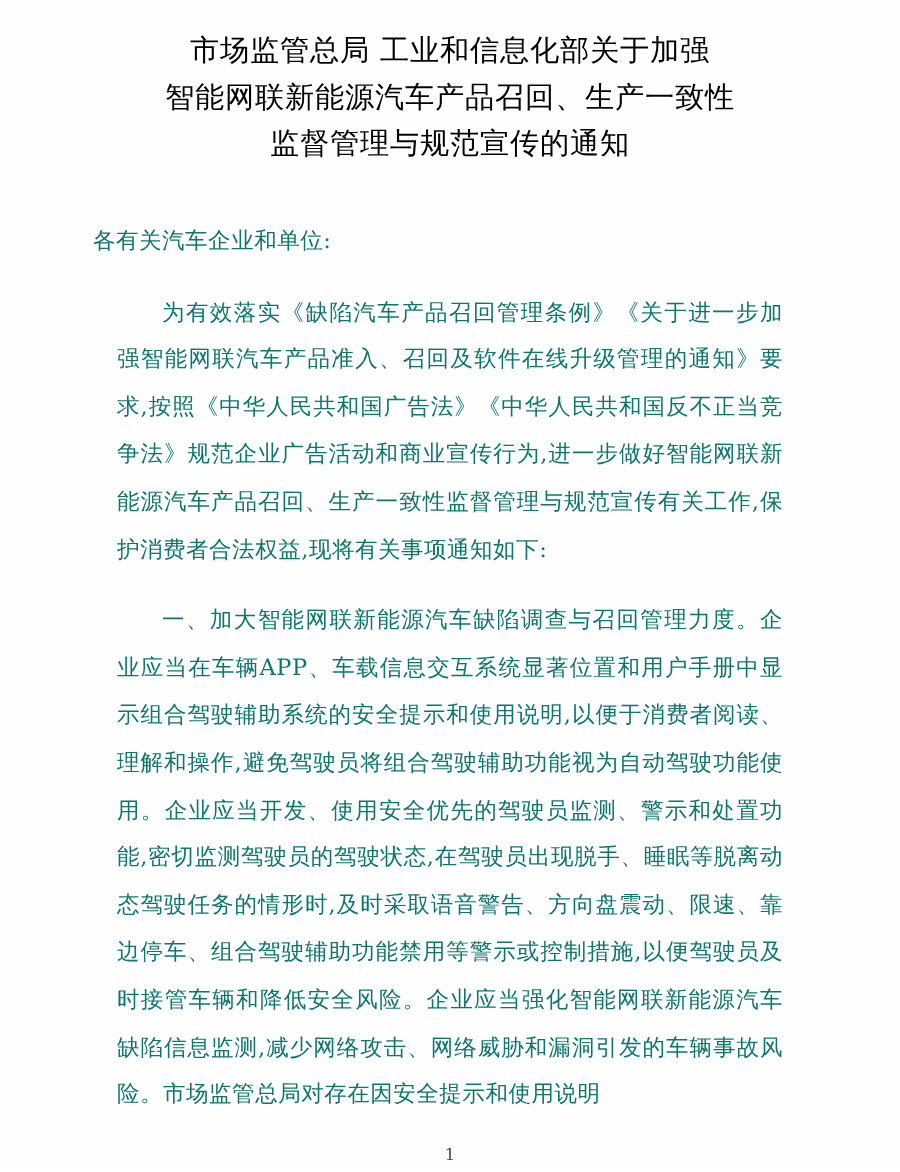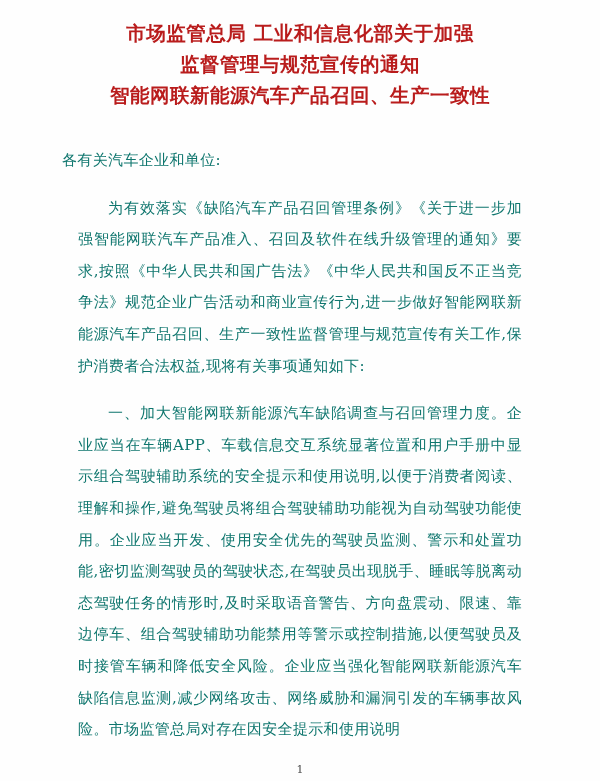--- a/index.html
+++ b/index.html
@@ -19,25 +19,25 @@
     width: 600px;
     height: 781px;
     box-sizing: border-box;
     padding: 18px 62px 0 62px;
     background: #fefefe;
   }
   .doc-title {
     margin: 0;
     padding: 0;
     text-align: center;
-    font-weight: bold;
+    font-weight: normal;
     font-size: 19.5px;
     line-height: 31px;
     letter-spacing: 0.5px;
-    color: #b91c1c;
+    color: #000000;
   }
   .doc-title .tline {
     display: block;
     white-space: nowrap;
   }
   .title-gap {
     height: 34px;
   }
   .body-block {
     font-size: 15px;
@@ -69,22 +69,22 @@
     font-family: "DejaVu Serif", "Liberation Serif", serif;
   }
 </style>
 </head>
 <body>
 
 <div class="page">
 
   <h1 class="doc-title">
     <span class="tline">市场监管总局  工业和信息化部关于加强</span>
+    <span class="tline">智能网联新能源汽车产品召回、生产一致性</span>
     <span class="tline">监督管理与规范宣传的通知</span>
-    <span class="tline">智能网联新能源汽车产品召回、生产一致性</span>
   </h1>
 
   <div class="title-gap"></div>
 
   <div class="body-block">
     <p class="para salutation">各有关汽车企业和单位:</p>
     <p class="para indent">为有效落实《缺陷汽车产品召回管理条例》《关于进一步加强智能网联汽车产品准入、召回及软件在线升级管理的通知》要求,按照《中华人民共和国广告法》《中华人民共和国反不正当竞争法》规范企业广告活动和商业宣传行为,进一步做好智能网联新能源汽车产品召回、生产一致性监督管理与规范宣传有关工作,保护消费者合法权益,现将有关事项通知如下:</p>
     <p class="para indent">一、加大智能网联新能源汽车缺陷调查与召回管理力度。企业应当在车辆APP、车载信息交互系统显著位置和用户手册中显示组合驾驶辅助系统的安全提示和使用说明,以便于消费者阅读、理解和操作,避免驾驶员将组合驾驶辅助功能视为自动驾驶功能使用。企业应当开发、使用安全优先的驾驶员监测、警示和处置功能,密切监测驾驶员的驾驶状态,在驾驶员出现脱手、睡眠等脱离动态驾驶任务的情形时,及时采取语音警告、方向盘震动、限速、靠边停车、组合驾驶辅助功能禁用等警示或控制措施,以便驾驶员及时接管车辆和降低安全风险。企业应当强化智能网联新能源汽车缺陷信息监测,减少网络攻击、网络威胁和漏洞引发的车辆事故风险。市场监管总局对存在因安全提示和使用说明</p>
   </div>
 

